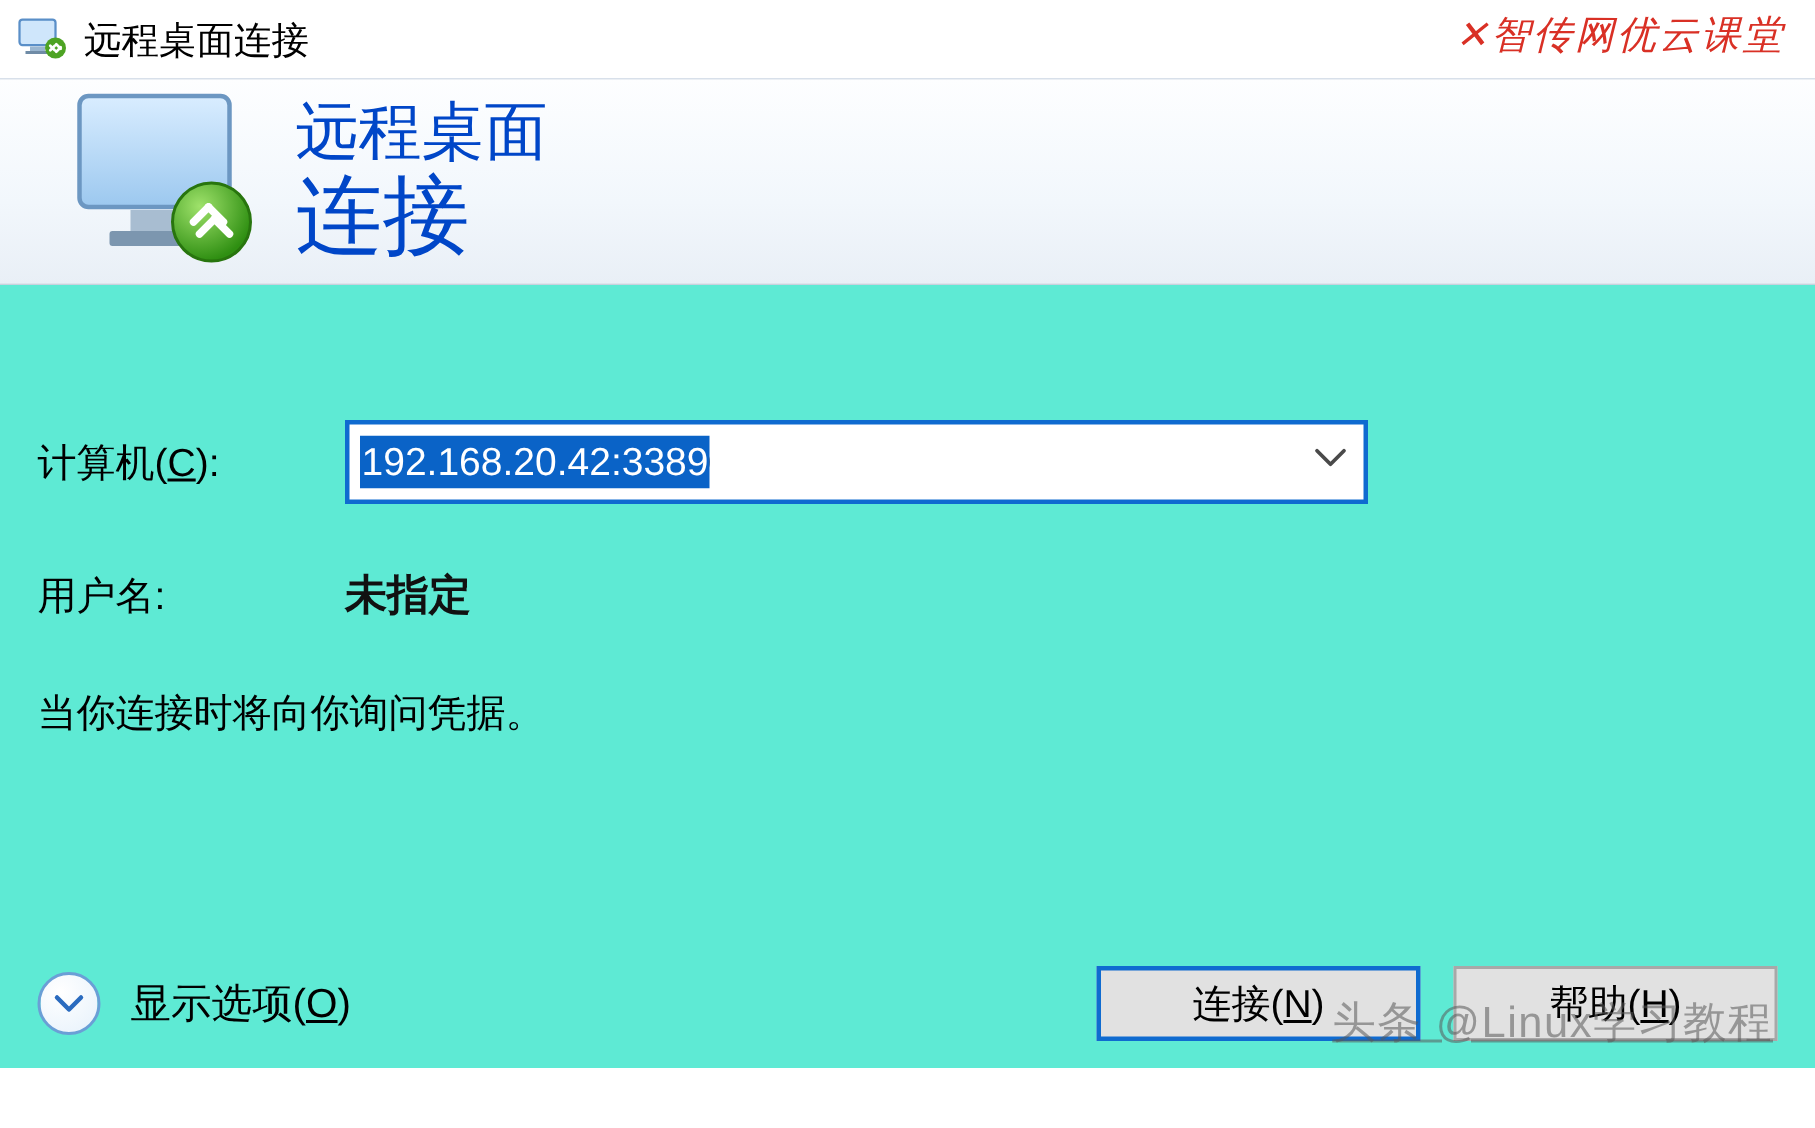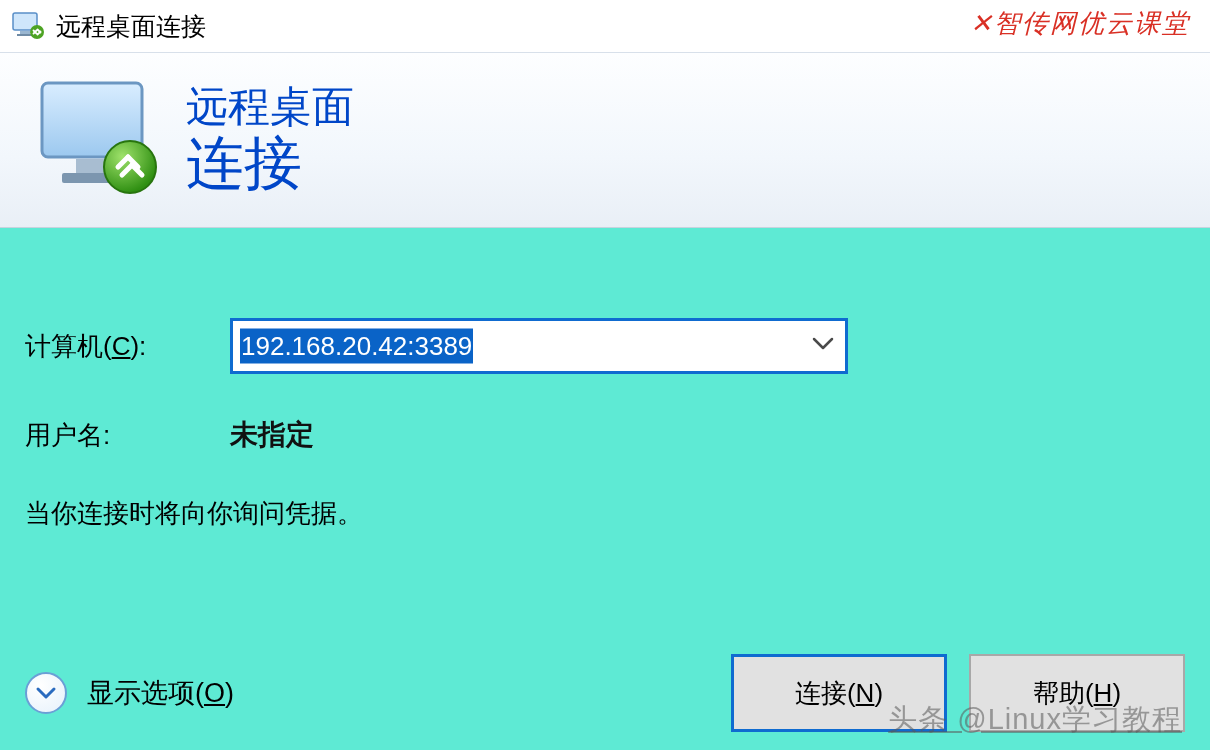--- a/index.html
+++ b/index.html
@@ -36,27 +36,27 @@
   font-size: 26px;
   color: #d93025;
   font-family: "KaiTi", "STKaiti", serif;
   font-style: italic;
   letter-spacing: 2px;
 }
 .close-x {
   color: #d93025;
 }
 .banner {
-  height: 176px;
+  height: 138px;
   background: linear-gradient(to bottom, #fdfeff 0%, #f2f7fc 60%, #e9eff6 100%);
   border-top: 1px solid #d8e0ea;
   border-bottom: 1px solid #c8d2de;
   display: flex;
   align-items: center;
-  padding-left: 34px;
+  padding-left: 45px;
   position: relative;
 }
 .banner-icon {
   width: 130px;
   height: 130px;
   position: relative;
   margin-right: 22px;
 }
 .banner-titles {
   display: flex;
@@ -86,21 +86,21 @@
   margin-bottom: 42px;
 }
 .form-label {
   font-size: 26px;
   color: #000;
   width: 205px;
 }
 .form-label u { text-decoration: underline; }
 .computer-input-wrap {
   position: relative;
-  width: 618px;
+  width: 682px;
 }
 .computer-input {
   width: 100%;
   height: 56px;
   border: 3px solid #0f6bd0;
   background: #fff;
   font-size: 26px;
   padding: 0 48px 0 10px;
   outline: none;
   font-family: inherit;
@@ -162,21 +162,21 @@
   display: flex;
   align-items: center;
   justify-content: center;
 }
 .btn-group {
   margin-left: auto;
   display: flex;
   gap: 22px;
 }
 .btn {
-  height: 78px;
+  height: 50px;
   width: 216px;
   background: #e1e1e1;
   border: 2px solid #a8a8a8;
   font-size: 26px;
   font-family: inherit;
   cursor: pointer;
   display: flex;
   align-items: center;
   justify-content: center;
 }

